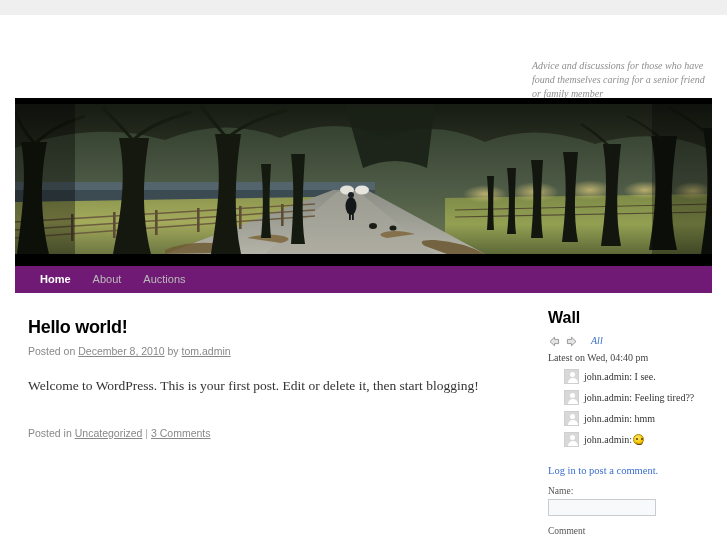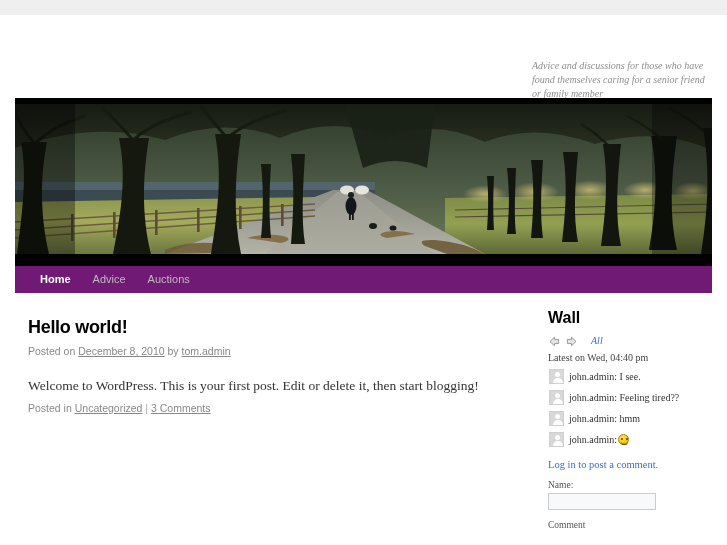--- a/index.html
+++ b/index.html
@@ -113,21 +113,21 @@
   }
   .entry-meta a { color: #888888; text-decoration: underline; }
   .entry-content {
     margin-top: 19px;
     font-family: "Liberation Serif", serif;
     font-size: 13.5px;
     line-height: 20px;
     color: #333333;
   }
   .entry-utility {
-    margin-top: 6px;
+    margin-top: 31px;
     font-size: 10.5px;
     color: #888888;
     font-family: "Liberation Sans", sans-serif;
   }
   .entry-utility a { color: #888888; text-decoration: underline; }
   .sep { color: #aaaaaa; }
 
   
   .widget-title {
     margin: 0; padding: 0;
@@ -155,21 +155,21 @@
     color: #3b6ecc;
     text-decoration: none;
   }
   #wall-latest {
     margin-top: 5px;
     font-family: "Liberation Serif", serif;
     font-size: 10px;
     color: #444444;
   }
   #wall-list {
-    list-style: none; margin: 1px; padding: 0;
+    list-style: none; margin: 16px; padding: 0;
     margin-top: 4px;
   }
   #wall-list li {
     display: flex;
     align-items: center;
     height: 19px;
     margin-bottom: 2px;
   }
   .avatar {
     width: 15px; height: 15px;
@@ -411,21 +411,21 @@
       </g>
     </svg>
   </div>
 
   <div id="access">
     <ul id="menu">
       <li class="current">
         <a href="#">Home</a>
       </li>
       <li>
-        <a href="#">Advice</a>
+        <a href="#">About</a>
       </li>
       <li>
         <a href="#">Auctions</a>
       </li>
     </ul>
   </div>
 
   <div id="main">
 
     <div id="content">

